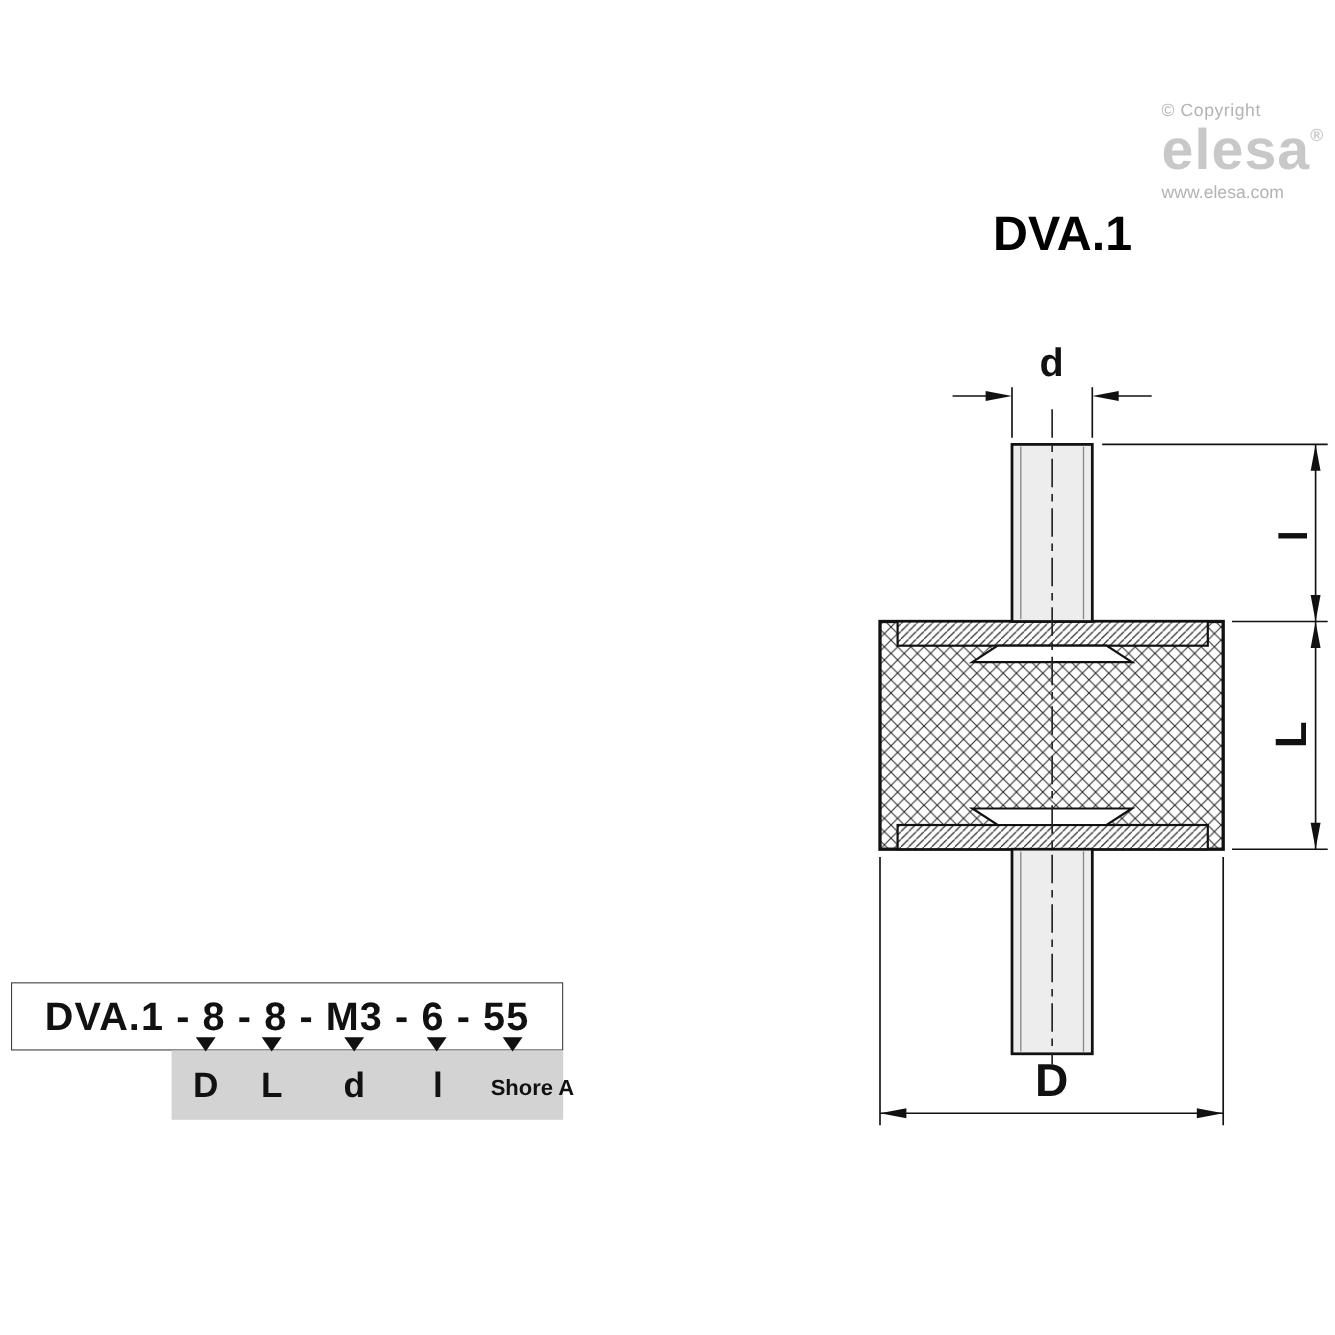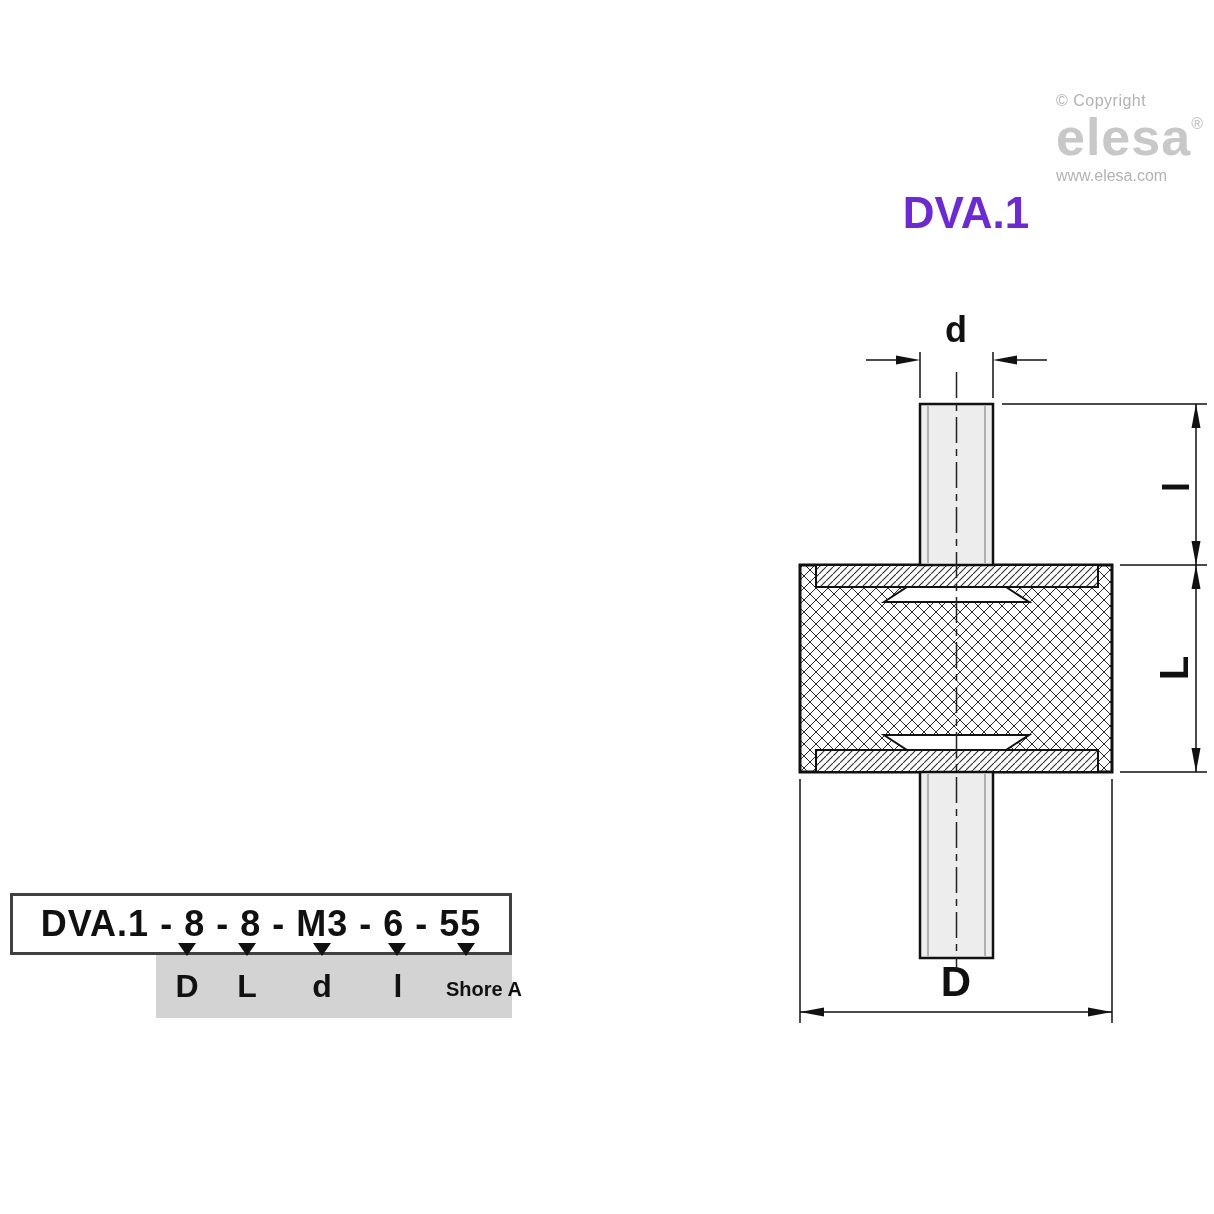--- a/index.html
+++ b/index.html
@@ -15,29 +15,29 @@
 
   
   .branding { left: 1056px; top: 92px; width: 160px; }
   .copyright { font-size: 16px; color: var(--copyright-gray, #b3b3b3); letter-spacing: 0.5px; }
   .logo { font-size: 52px; font-weight: bold; color: var(--logo-gray, #c8c8c8); letter-spacing: 1px; line-height: 1.05; }
   .logo sup { font-size: 16px; vertical-align: 26px; }
   .website { font-size: 16px; color: var(--copyright-gray, #b3b3b3); margin-top: 2px; }
 
   
   .page-title { left: 856px; top: 188px; width: 220px; text-align: center;
-    font-size: 44px; font-weight: bold; color: #6d28d9; }
+    font-size: 44px; font-weight: bold; color: #000000; }
 
   
   svg.drawing { left: 0; top: 0; }
   svg text { font-family: "Liberation Sans", sans-serif; font-weight: bold; fill: #111; }
 
   
   .code-box { left: 10px; top: 893px; width: 502px; height: 62px;
-    background: #fff; border: 3px solid #404040;
+    background: #fff; border: 1px solid #404040;
     display: flex; align-items: center; justify-content: center; }
   .code-text { font-size: 36px; font-weight: bold; letter-spacing: 1px; white-space: nowrap; }
   .label-panel { left: 156px; top: 955px; width: 356px; height: 63px;
     background: var(--label-box-gray, #d3d3d3); }
   .tri { width: 0; height: 0;
     border-left: 9px solid transparent; border-right: 9px solid transparent;
     border-top: 13px solid #111;
     transform: translateX(-50%); top: 943px; z-index: 3; }
   .code-label { transform: translateX(-50%); z-index: 3; font-weight: bold; text-align: center; }
   .code-label.big { font-size: 32px; top: 968px; }

